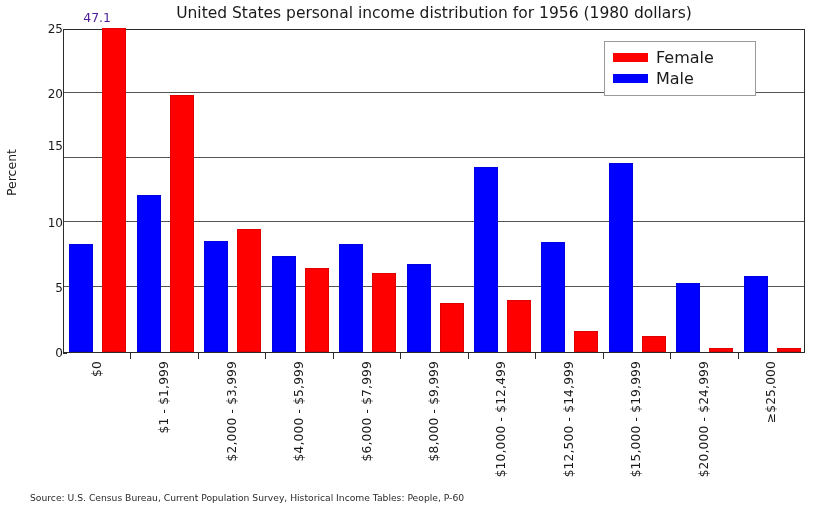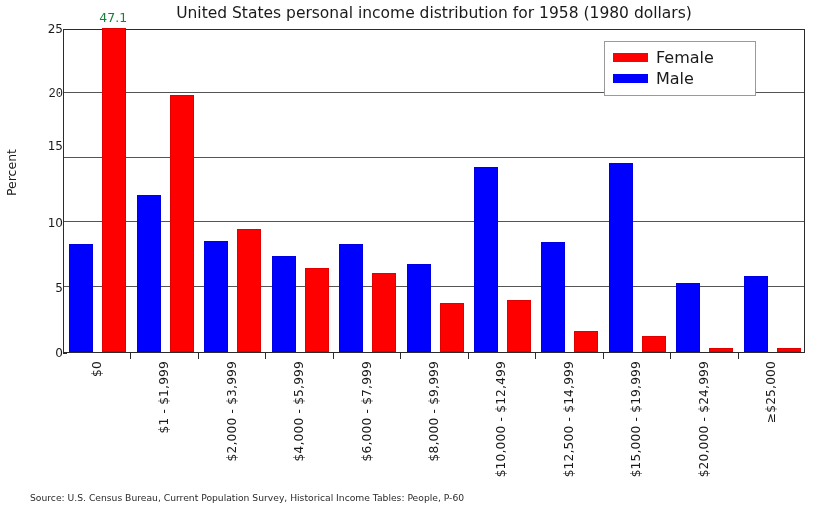--- a/index.html
+++ b/index.html
@@ -104,23 +104,22 @@
     width: 24px;
     border: 1px solid rgba(0,0,0,0.12);
     box-sizing: border-box;
   }
   .bar.male   { left: 0px; }
   .bar.female { left: 33px; }
 
   .bar-value-label {
     position: absolute;
     font-size: 12.5px;
-    color: #15803d;
-    white-space: nowrap;
-    text-align: center;
+    color: #4c1d95;
+    white-space: nowrap;
     width: 60px;
   }
 
   
   #x-ticks {
     position: absolute;
     left: 63px;
     top: 353px;
     width: 742px;
     height: 6px;
@@ -188,34 +187,34 @@
     color: #2b2b2b;
     white-space: nowrap;
     font-family: "DejaVu Sans", sans-serif;
   }
 </style>
 </head>
 <body>
 
 <div id="figure">
 
-  <div id="chart-title">United States personal income distribution for 1958 (1980 dollars)</div>
+  <div id="chart-title">United States personal income distribution for 1956 (1980 dollars)</div>
 
   <div id="y-axis-label">Percent</div>
 
   <div id="y-ticks">
       <div class="ytick-label" style="top: 324px;">0</div>
       <div class="ytick-mark" style="top: 324px; right: -4px;"></div>
       <div class="ytick-label" style="top: 259.2px;">5</div>
       <div class="ytick-mark" style="top: 259.2px; right: -4px;"></div>
       <div class="ytick-label" style="top: 194.4px;">10</div>
       <div class="ytick-mark" style="top: 194.4px; right: -4px;"></div>
       <div class="ytick-label" style="top: 117px;">15</div>
       <div class="ytick-mark" style="top: 129.6px; right: -4px;"></div>
-      <div class="ytick-label" style="top: 64.8px; font-family: Liberation Mono, monospace;">20</div>
+      <div class="ytick-label" style="top: 64.8px;">20</div>
       <div class="ytick-mark" style="top: 64.8px; right: -4px;"></div>
       <div class="ytick-label" style="top: 0px;">25</div>
       <div class="ytick-mark" style="top: 0px; right: -4px;"></div>
     </div>
 
   <div id="plot-area">
       <div class="gridline" style="bottom: 64.8px;"></div>
       <div class="gridline" style="bottom: 129.6px;"></div>
       <div class="gridline" style="bottom: 194.4px;"></div>
       <div class="gridline" style="bottom: 259.2px;"></div>

